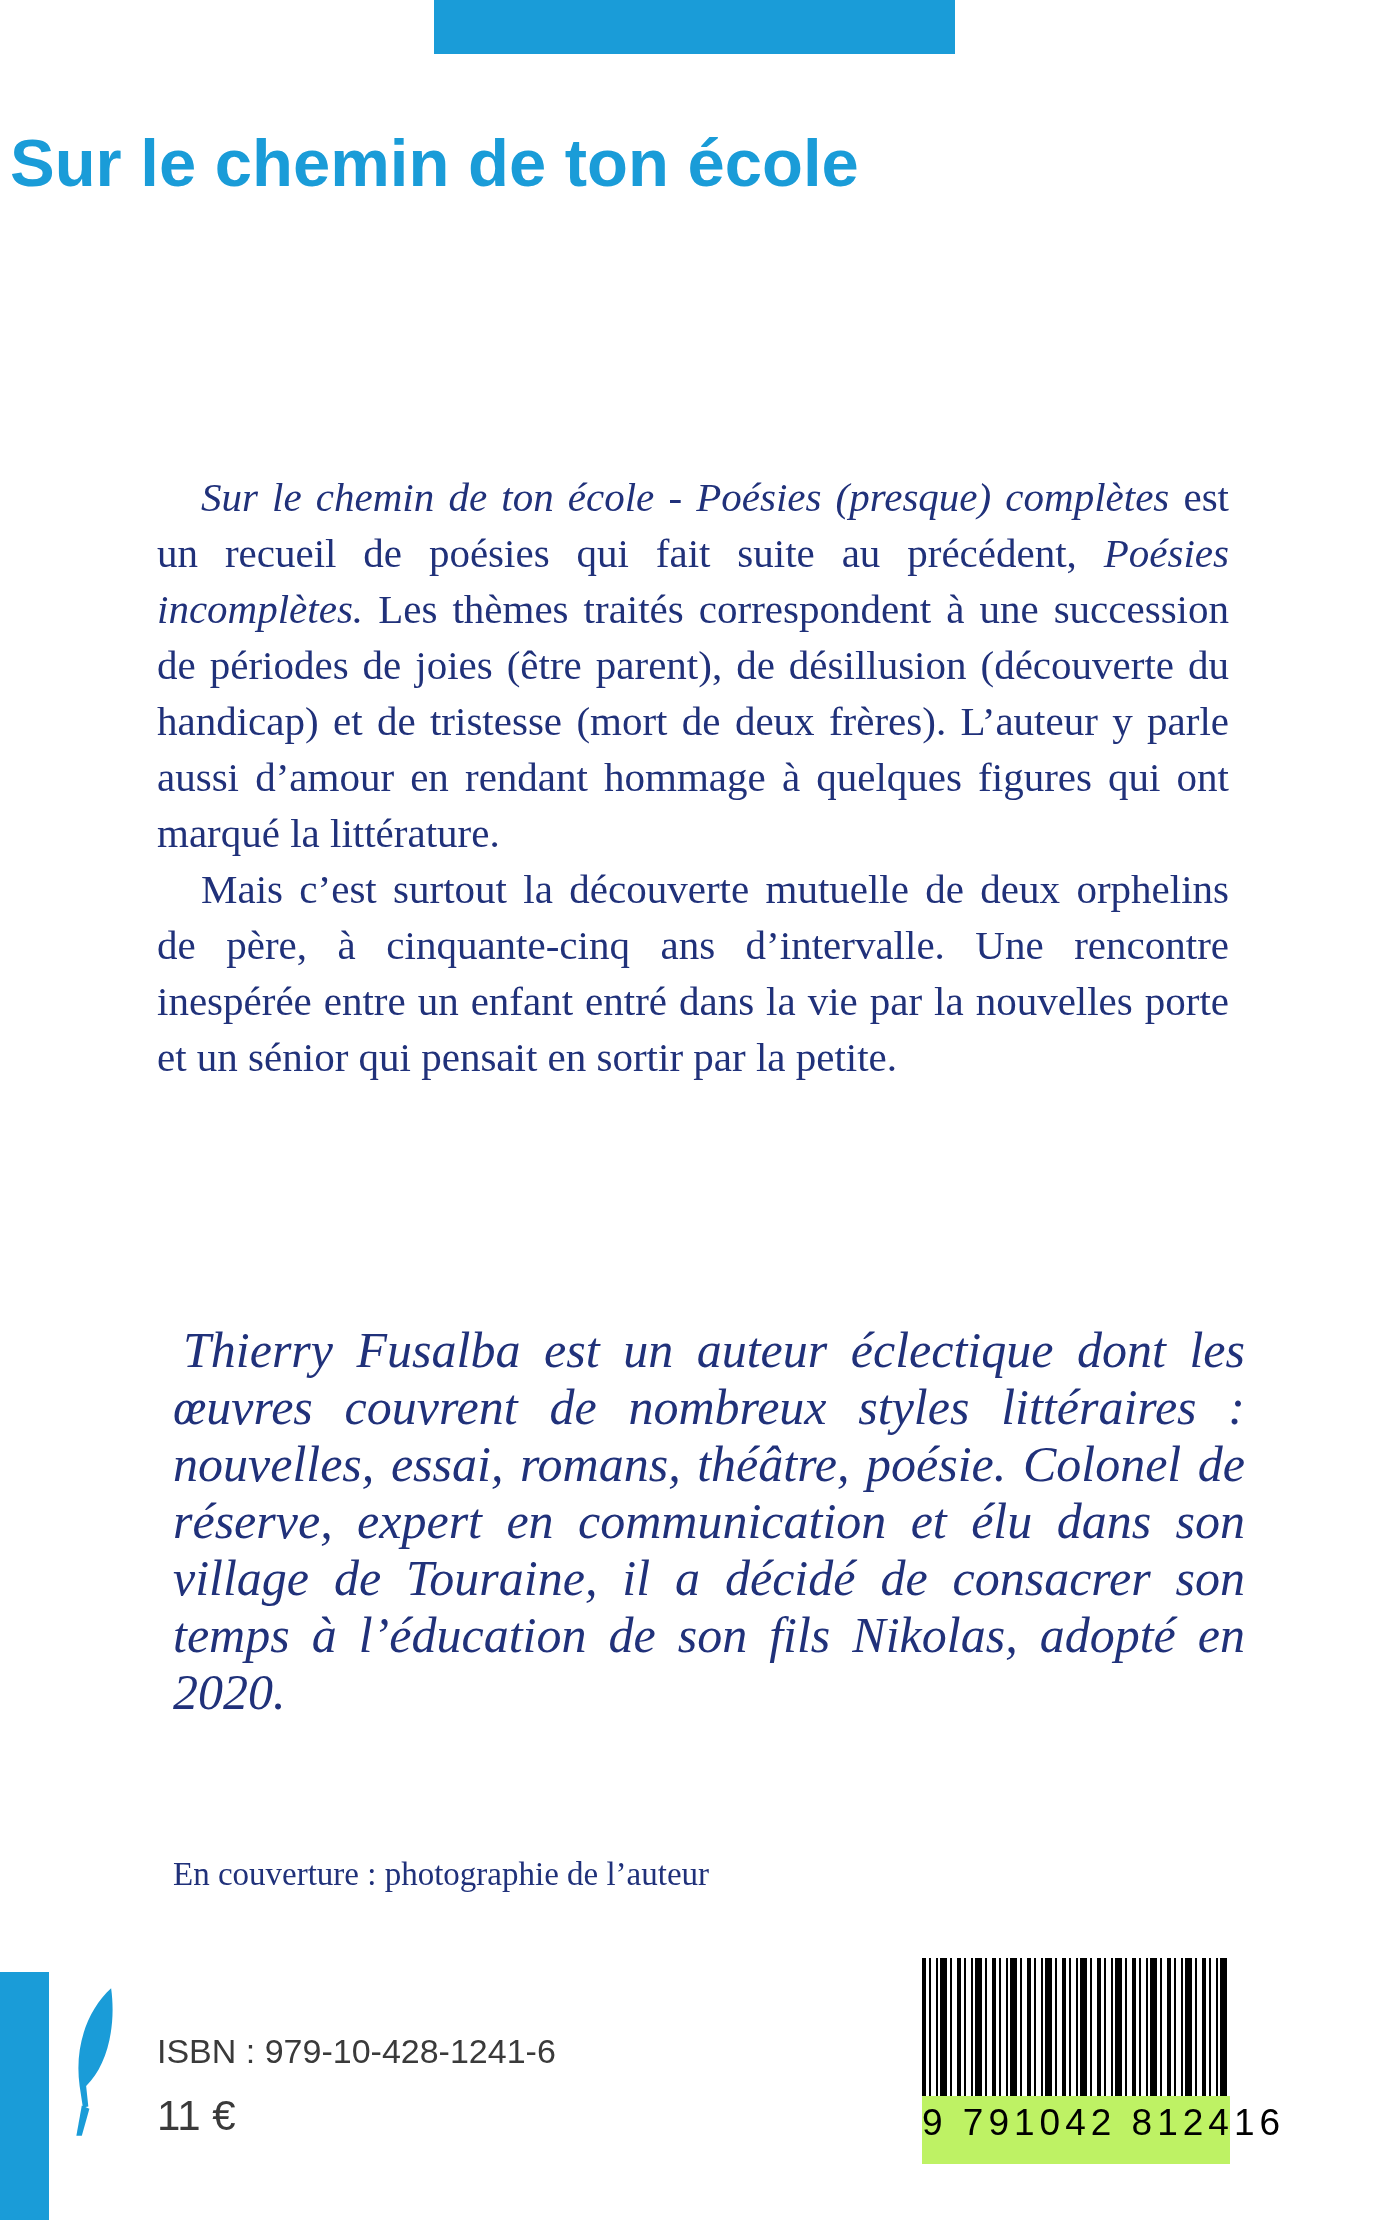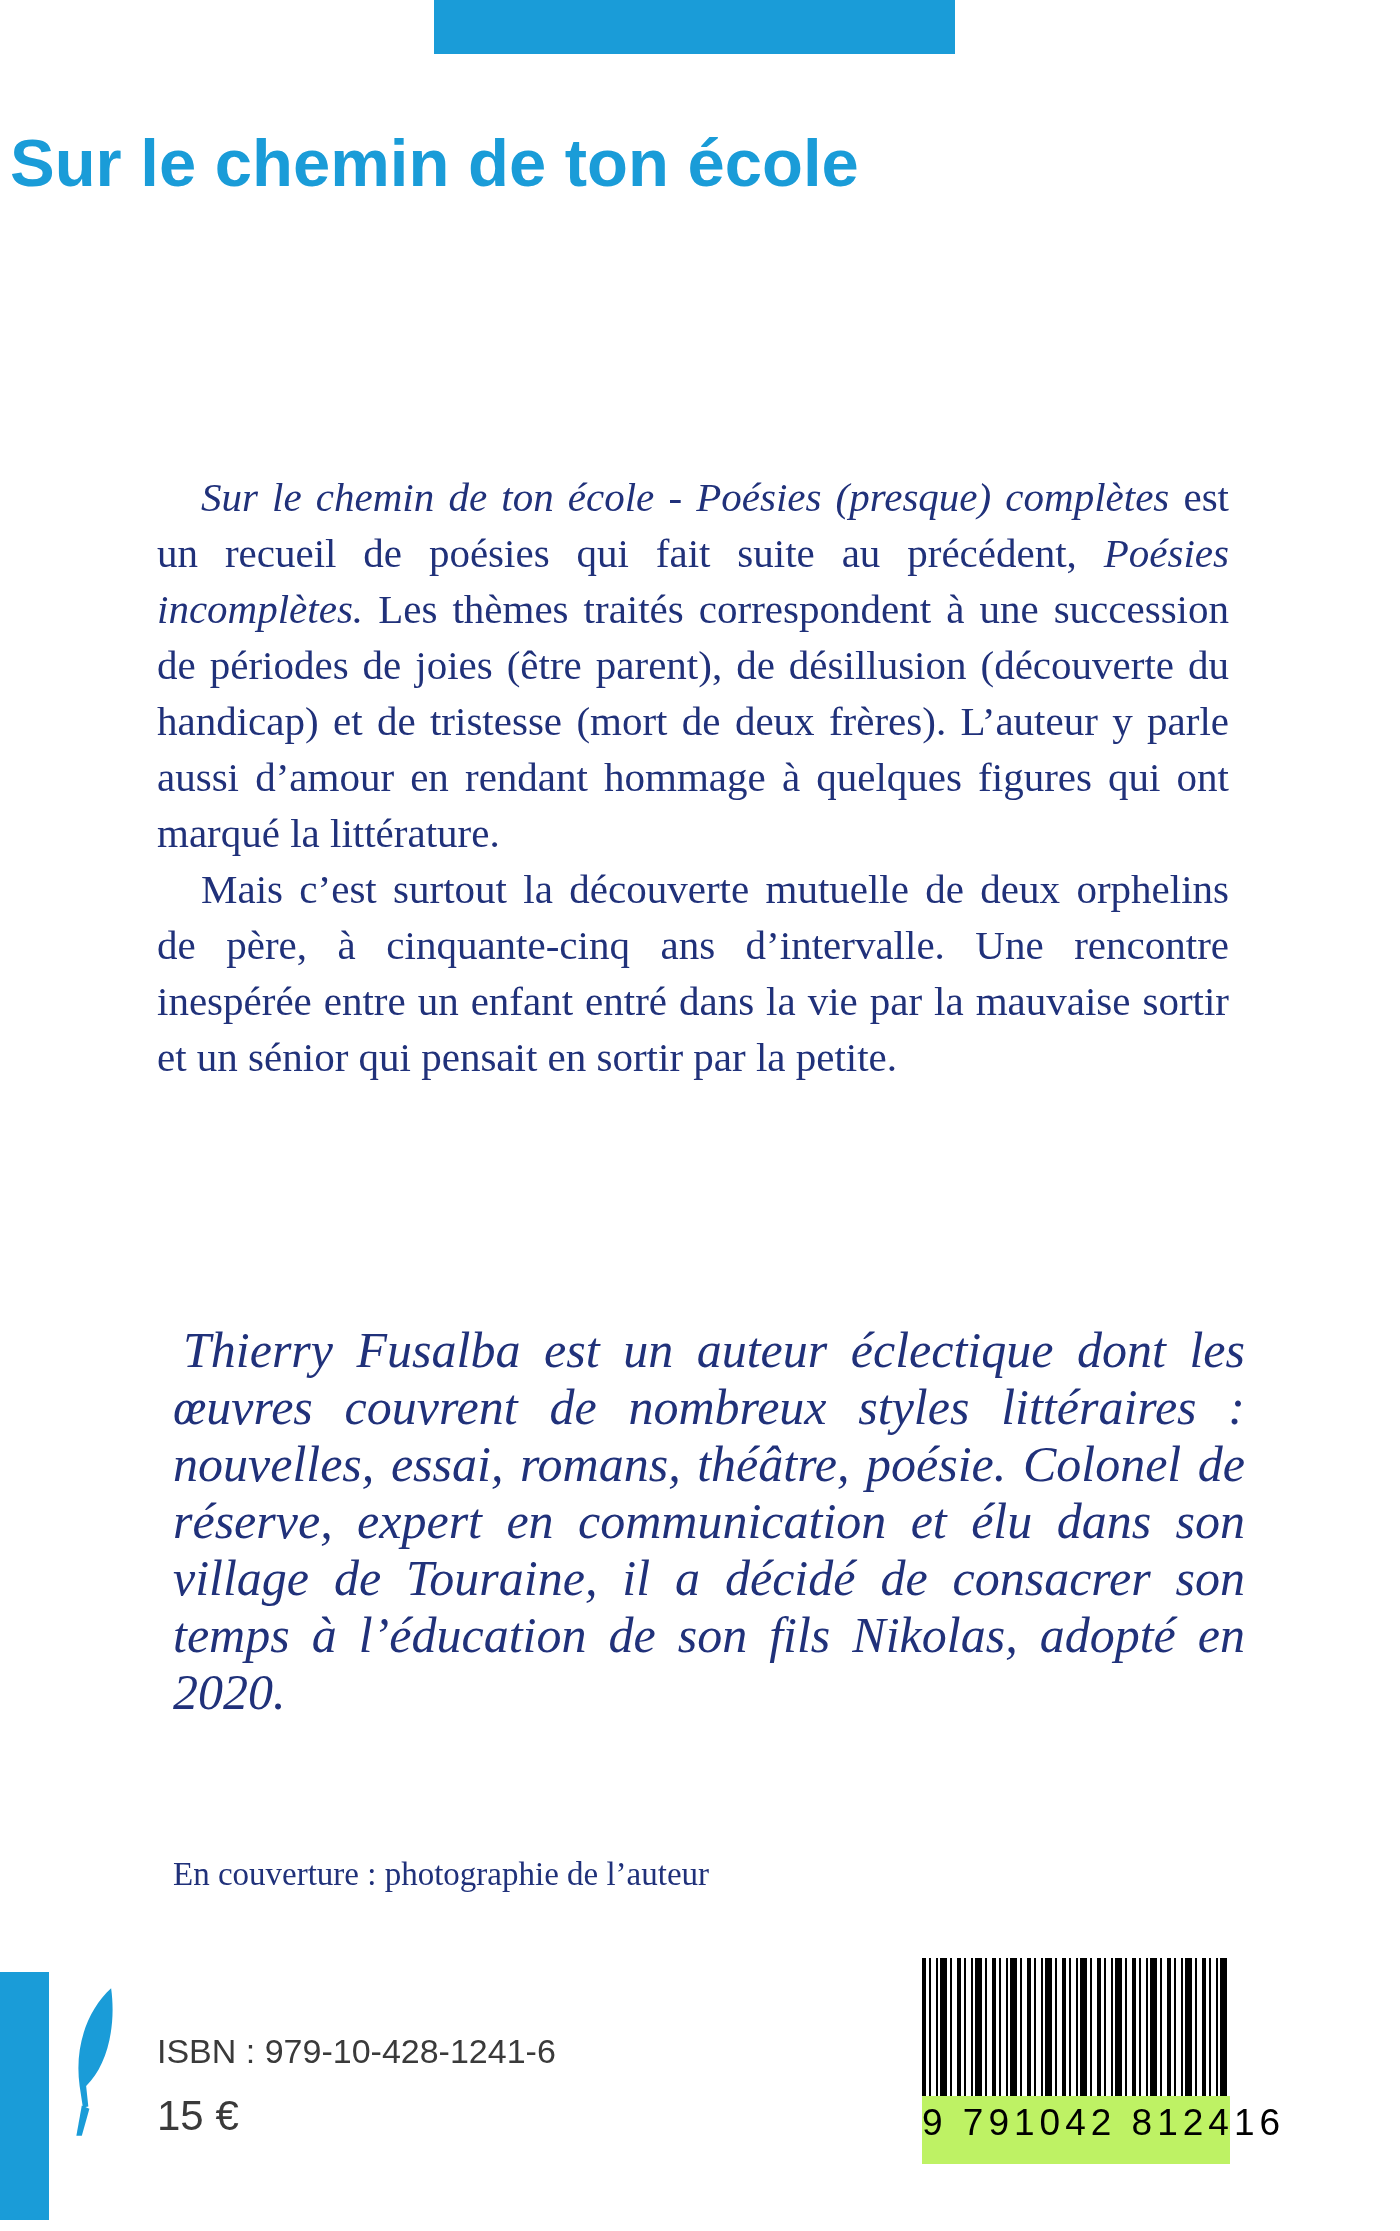--- a/index.html
+++ b/index.html
@@ -136,38 +136,38 @@
 <body>
 
 <div class="page">
 
   <div class="top-bar"></div>
 
   <h1 class="title">Sur le chemin de ton école</h1>
 
   <div class="desc">
     <p><span class="it">Sur le chemin de ton école - Poésies (presque) complètes</span><span> est un recueil de poésies qui fait suite au précédent, </span><span class="it">Poésies incomplètes.</span><span> Les thèmes traités correspondent à une succession de périodes de joies (être parent), de désillusion (découverte du handicap) et de tristesse (mort de deux frères). L’auteur y parle aussi d’amour en rendant hommage à quelques figures qui ont marqué la littérature.</span></p>
-    <p>Mais c’est surtout la découverte mutuelle de deux orphelins de père, à cinquante-cinq ans d’intervalle. Une rencontre inespérée entre un enfant entré dans la vie par la mauvaise sortir et un sénior qui pensait en sortir par la petite.</p>
+    <p>Mais c’est surtout la découverte mutuelle de deux orphelins de père, à cinquante-cinq ans d’intervalle. Une rencontre inespérée entre un enfant entré dans la vie par la nouvelles porte et un sénior qui pensait en sortir par la petite.</p>
   </div>
 
   <p class="bio">Thierry Fusalba est un auteur éclectique dont les œuvres couvrent de nombreux styles littéraires : nouvelles, essai, romans, théâtre, poésie. Colonel de réserve, expert en communication et élu dans son village de Touraine, il a décidé de consacrer son temps à l’éducation de son fils Nikolas, adopté en 2020.</p>
 
   <p class="cover-note">En couverture : photographie de l’auteur</p>
 
   <div class="left-bar"></div>
 
   <div class="logo">
     <svg viewBox="0 0 50 140" width="58" height="152" aria-hidden="true">
       <path d="M38 2 C 16 22, 4 56, 9 92 L 12 112 L 17 111 L 15 92 C 34 74, 43 38, 38 2 Z" fill="#1a9cd8"></path>
       <path d="M11 110 L 6 138 L 11 138 L 18 113 Z" fill="#1a9cd8"></path>
     </svg>
   </div>
 
   <div class="isbn">ISBN : 979-10-428-1241-6</div>
 
-  <div class="price">15 €</div>
+  <div class="price">11 €</div>
 
   <div class="barcode">
     <div class="bars"></div>
     <div class="num">9 791042 812416</div>
   </div>
 
 </div>
 
 </body></html>

